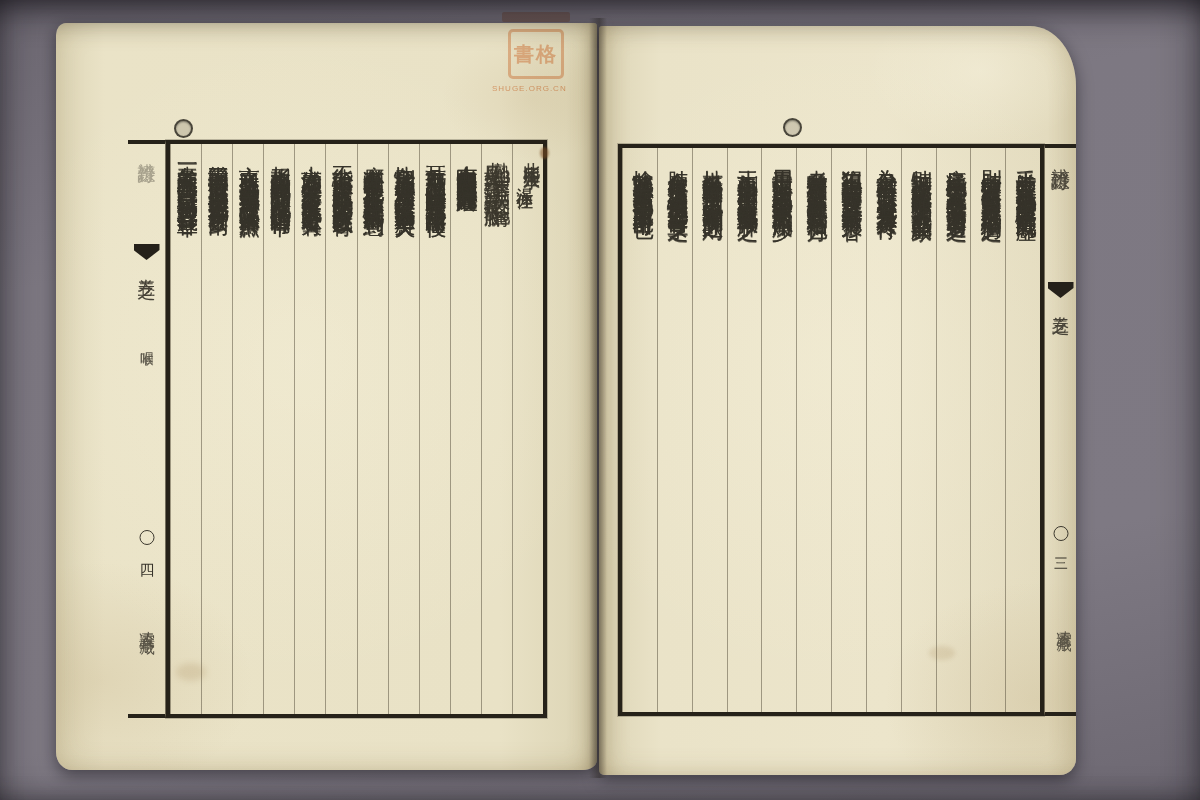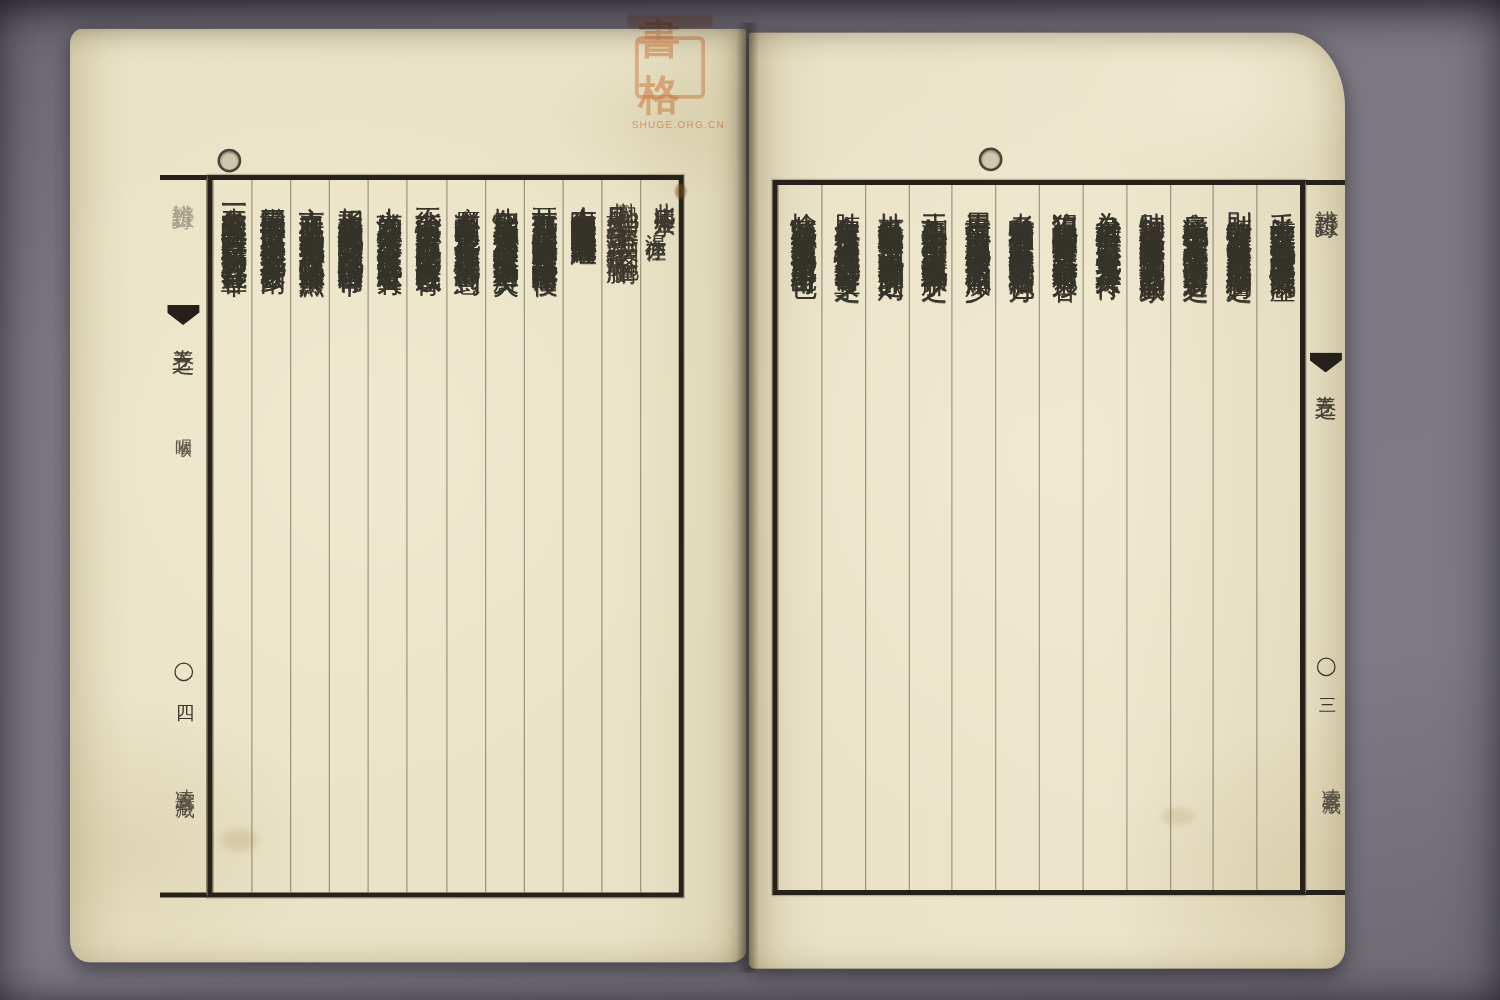--- a/index.html
+++ b/index.html
@@ -107,23 +107,23 @@
     background:linear-gradient(90deg, rgba(40,35,30,0) 0%, rgba(40,35,30,.32) 40%,
                rgba(40,35,30,.42) 58%, rgba(40,35,30,0) 100%);
   }
   .watermark { position:absolute; left:492px; top:12px; width:88px; z-index:30;
     mix-blend-mode:multiply; opacity:.85; }
   .wm-topline { height:10px; margin:0 10px; border-radius:2px;
     background:rgba(225,122,58,.40); filter:blur(.7px); }
   .wm-seal { margin:7px auto 0; width:56px; height:50px; box-sizing:border-box;
     border:3px solid rgba(225,122,58,.5); border-radius:5px;
     display:flex; align-items:center; justify-content:center;
-    font-size:33px; font-weight:bold; color:rgba(225,122,58,.55);
+    font-size:20px; font-weight:bold; color:rgba(225,122,58,.55);
     letter-spacing:2px; filter:blur(.4px); }
-  .wm-caption { margin-top:16px; text-align:right; font-size:8px;
+  .wm-caption { margin-top:5px; text-align:left; font-size:8px;
     letter-spacing:1px; color:rgba(225,122,58,.7);
     font-family:"Liberation Sans","DejaVu Sans",sans-serif; filter:blur(.3px); }
 </style>
 </head>
 <body>
 
 <div id="stage">
 
   <div class="page page-left">
     <div class="hole hole-l"></div>

